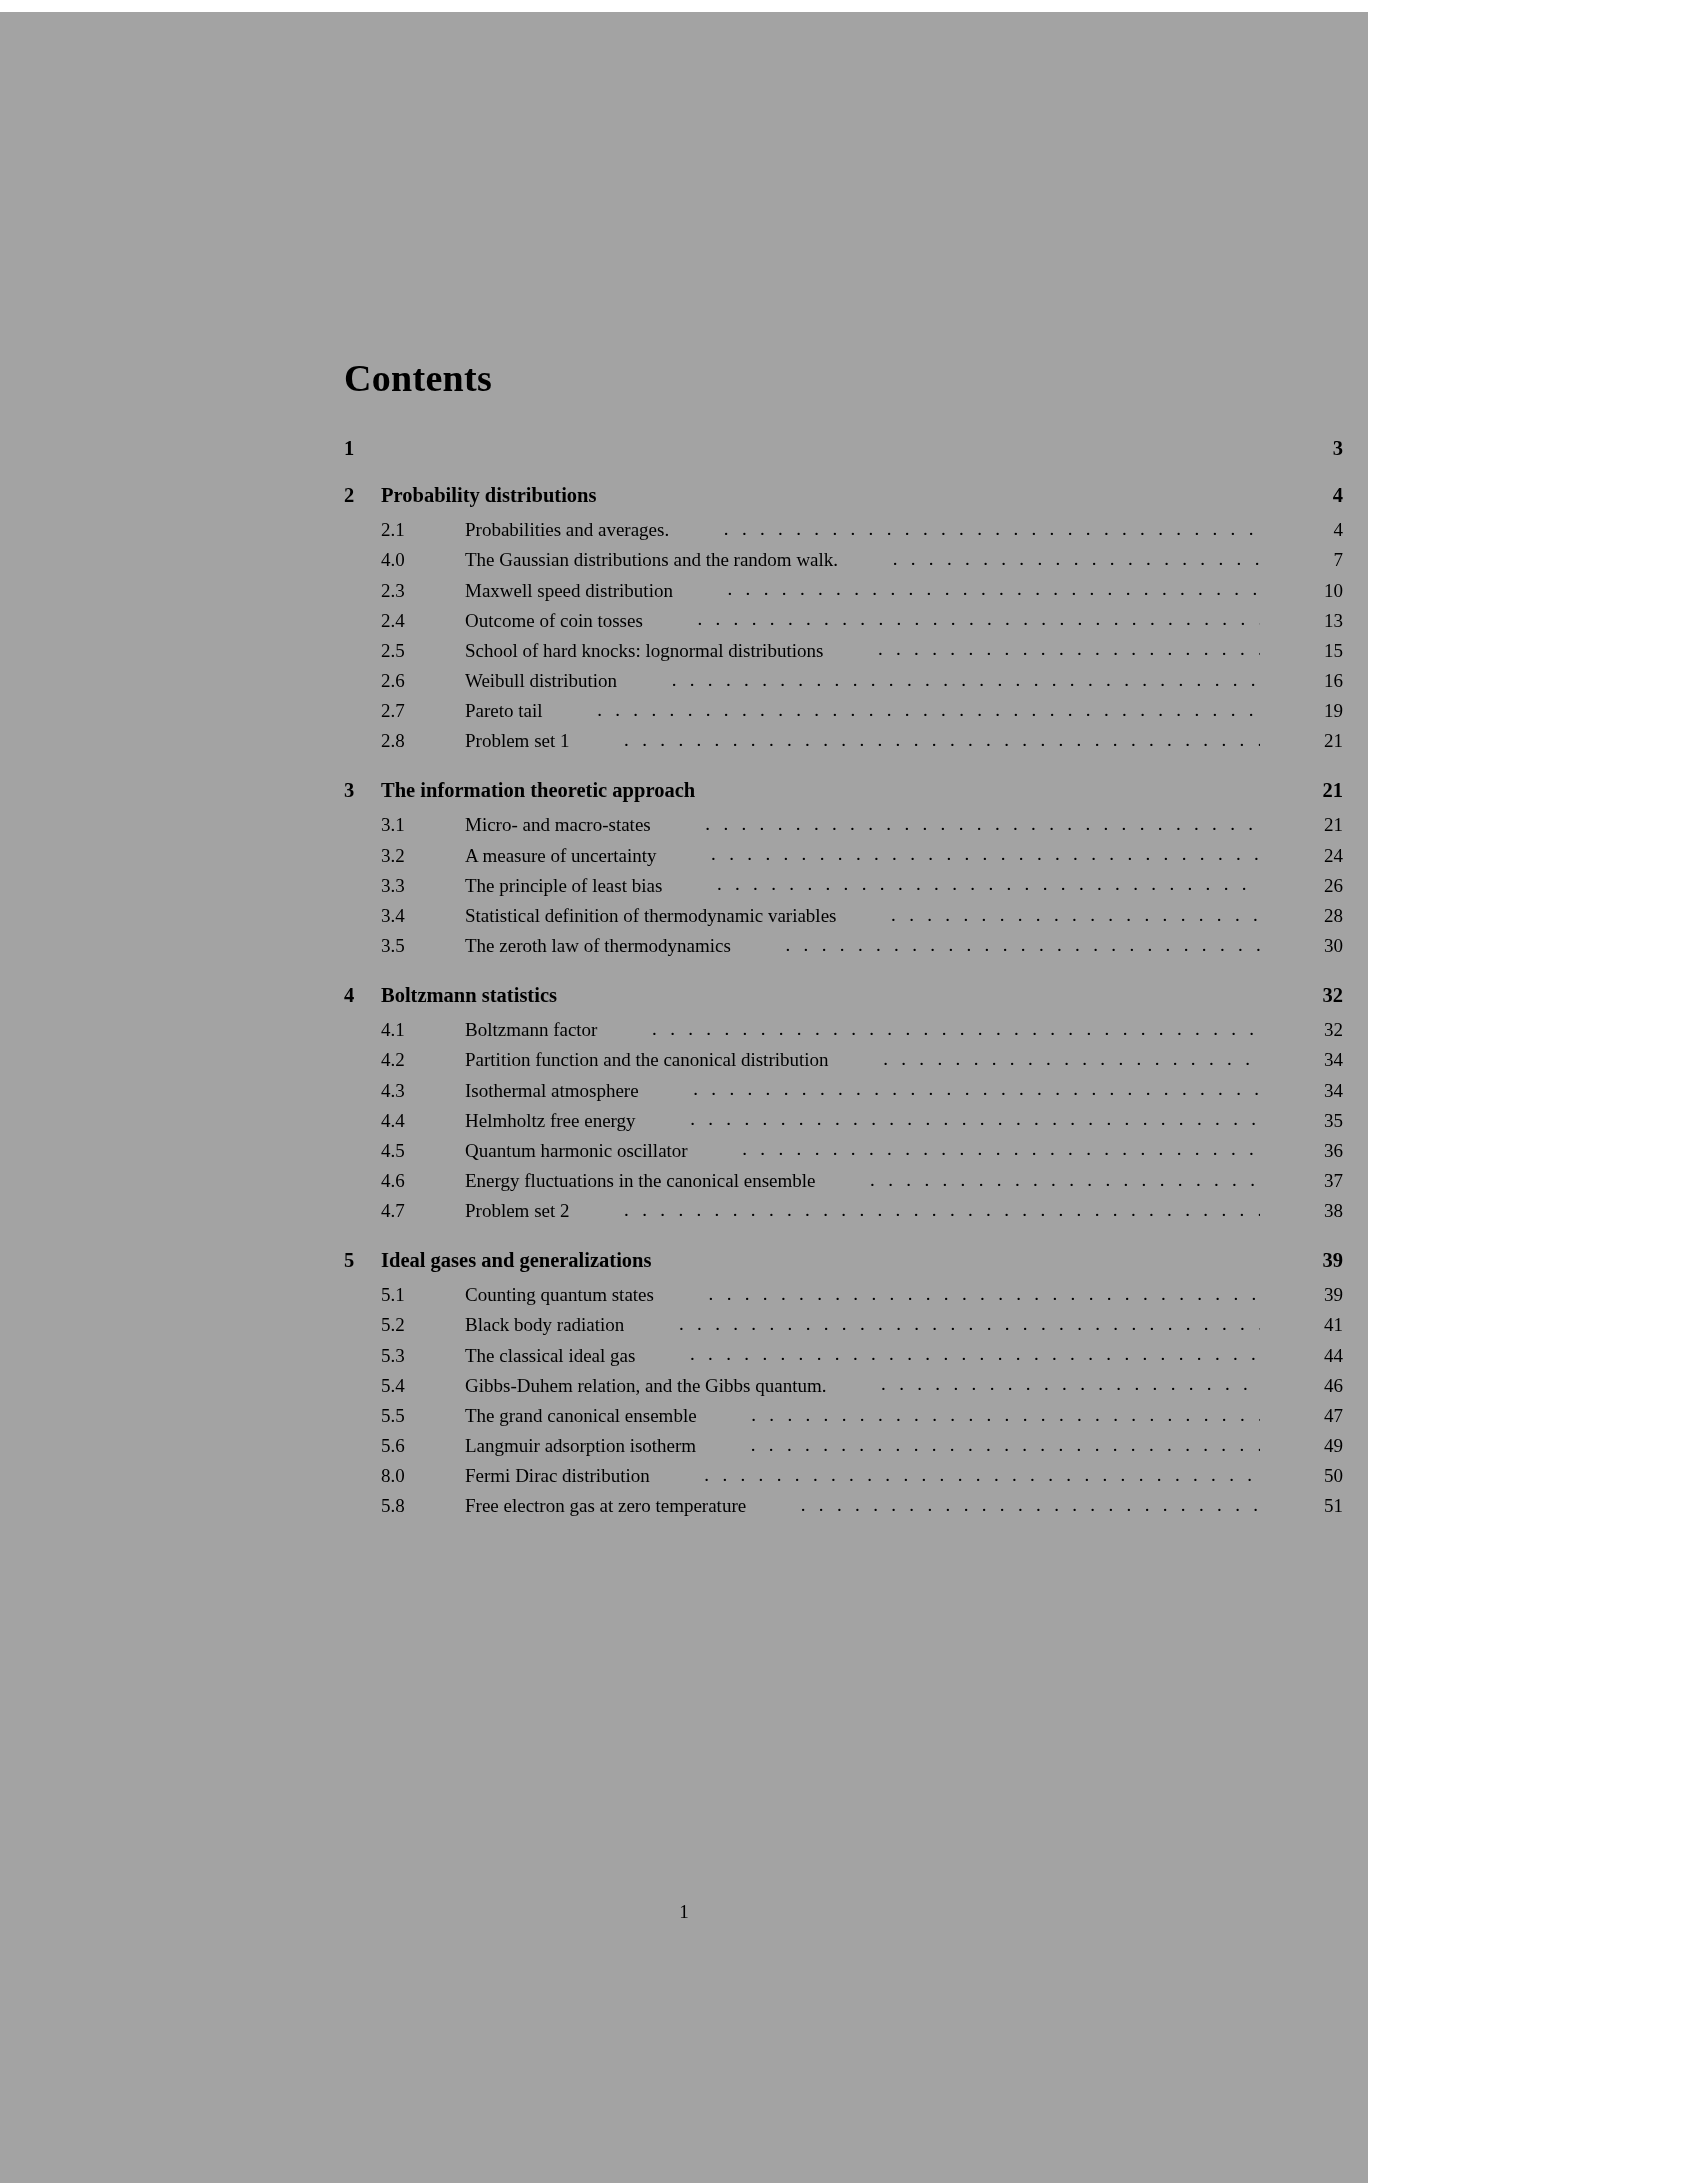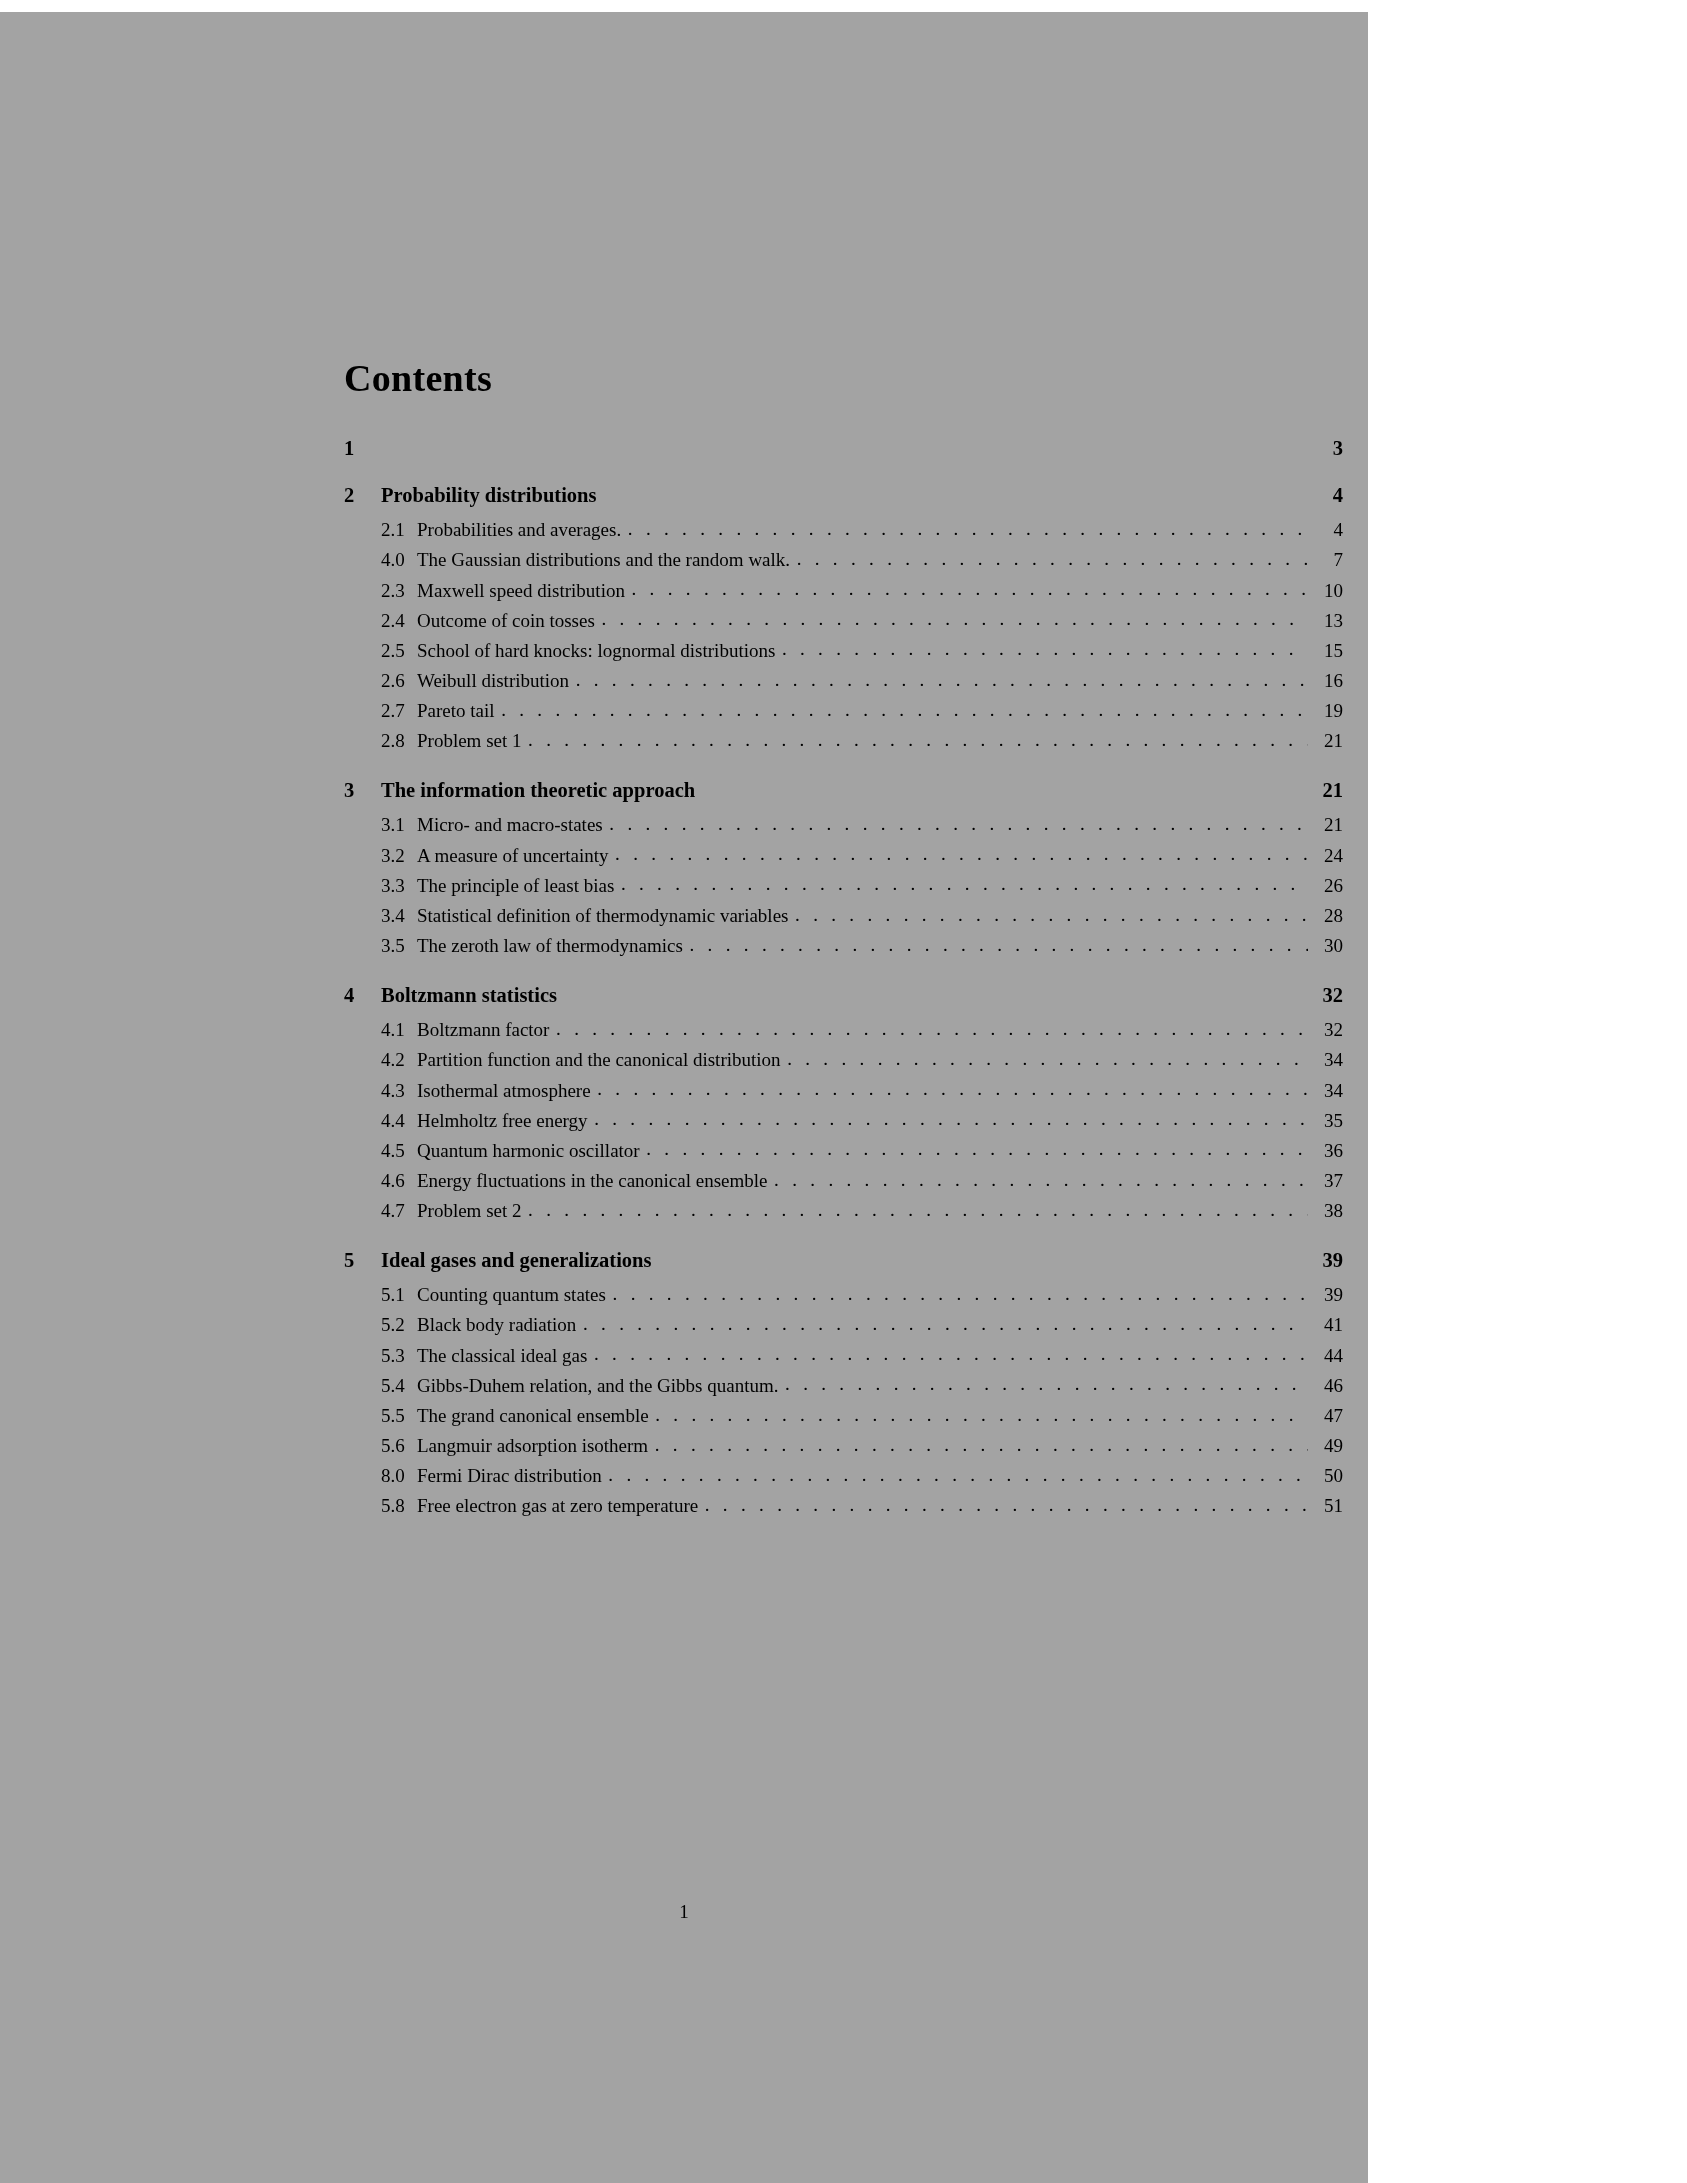--- a/index.html
+++ b/index.html
@@ -54,20 +54,21 @@
     min-width: 30px;
   }
 
   
   .sec-row {
     display: flex;
     align-items: baseline;
     font-size: 19px;
     margin: 0 0 2px 0;
     line-height: 1.48;
+    gap: 48px;
   }
   .sec-num {
     flex: 0 0 73px;
     padding-left: 37px;
     box-sizing: border-box;
   }
   .sec-title {
     flex: 0 0 auto;
     white-space: nowrap;
     text-align: center;

